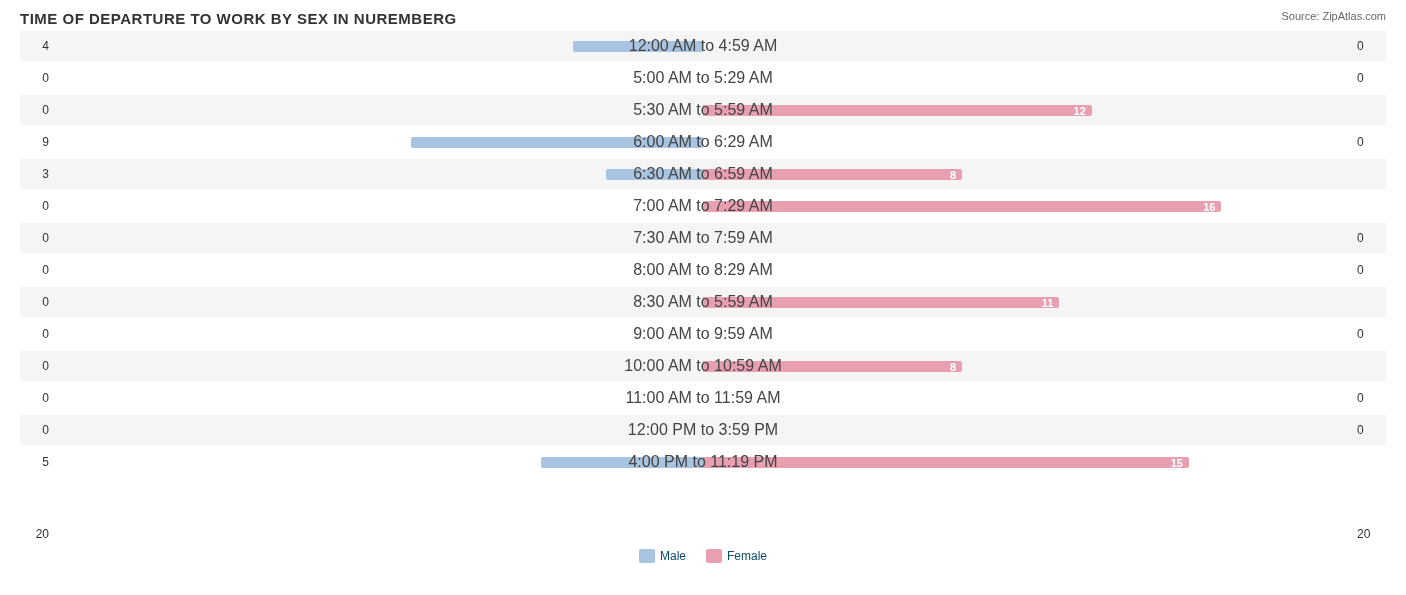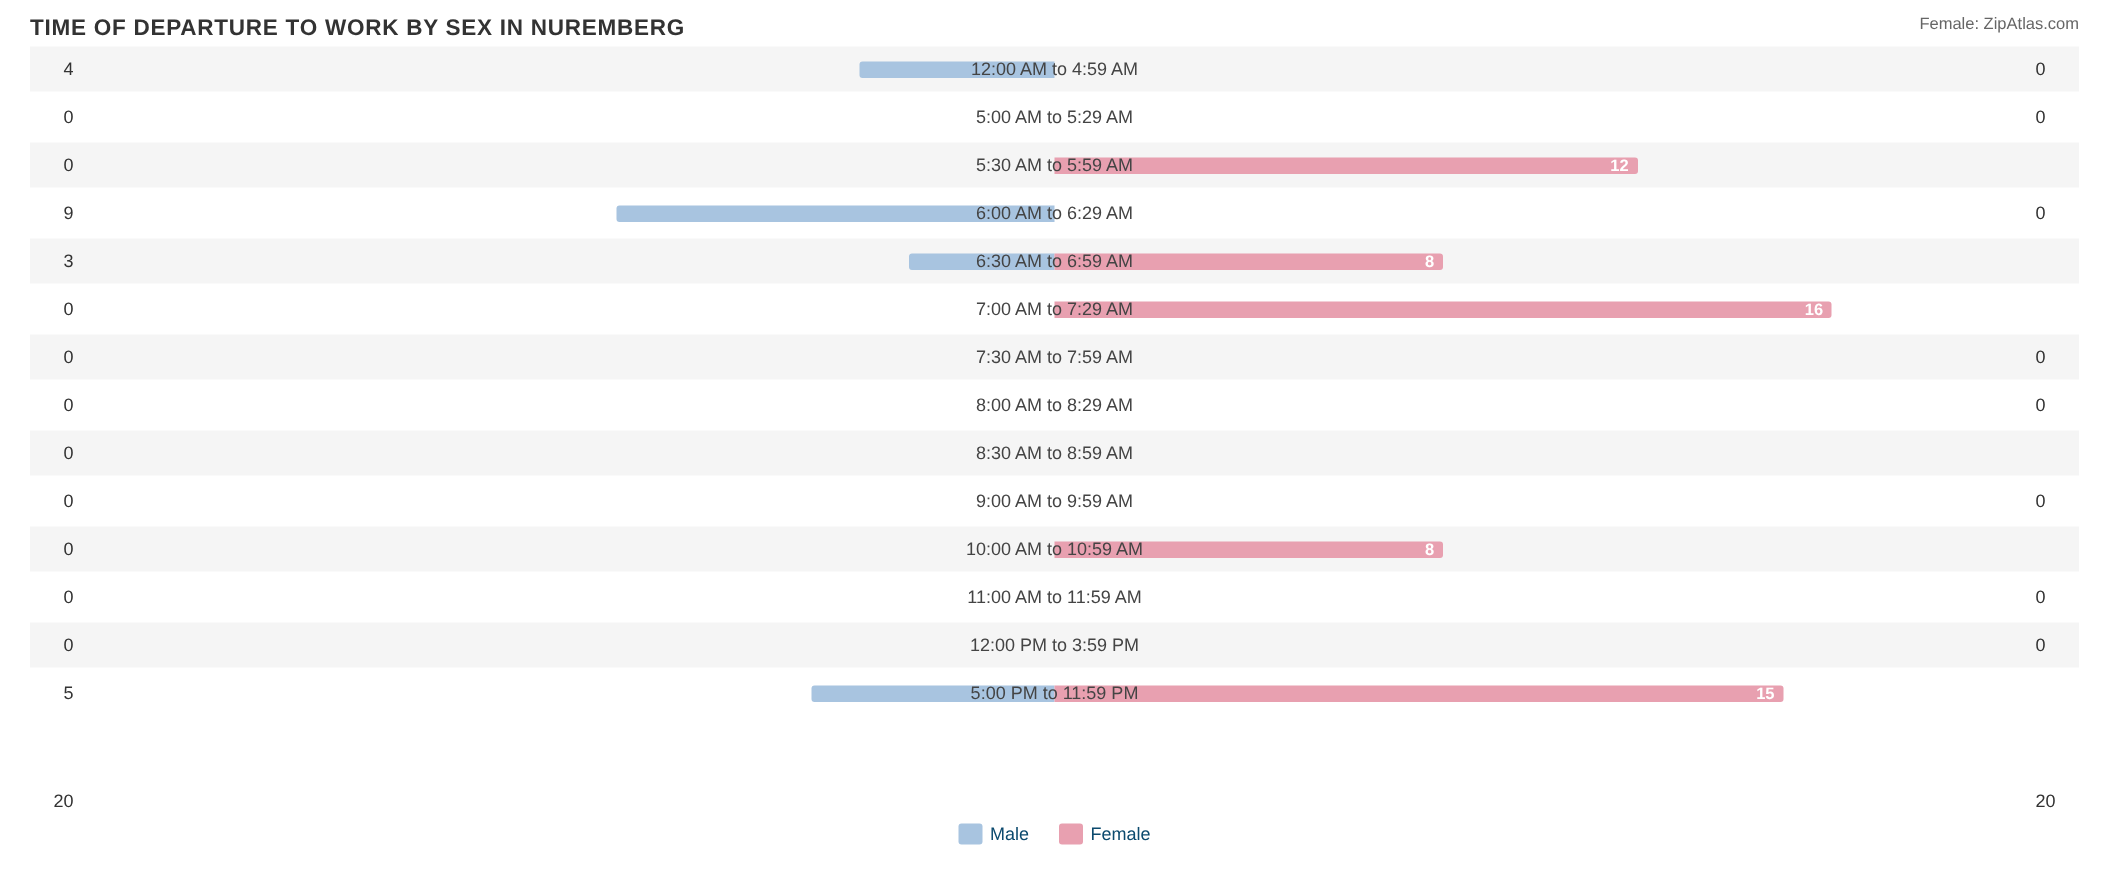--- a/index.html
+++ b/index.html
@@ -62,21 +62,21 @@
       flex: 1;
       display: flex;
       align-items: center;
       height: 100%;
       position: relative;
     }
     .label-center {
       position: absolute;
       left: 50%;
       transform: translateX(-50%);
-      font-size: 12px;
+      font-size: 16px;
       color: #444;
       white-space: nowrap;
       z-index: 10;
       pointer-events: none;
       font-weight: 500;
     }
     
     .bar-male {
       background: #a8c4e0;
       height: 11px;
@@ -154,21 +154,21 @@
       border-radius: 2px;
     }
     .legend-male { background: #a8c4e0; }
     .legend-female { background: #e8a0b0; }
   </style>
 </head>
 <body>
 
 <div class="chart-container">
   <div class="chart-title">TIME OF DEPARTURE TO WORK BY SEX IN NUREMBERG</div>
-  <div class="source-text">Female: ZipAtlas.com</div>
+  <div class="source-text">Source: ZipAtlas.com</div>
 
   <div class="chart-area" id="chart-area">
 
   <div class="row">
         <div class="left-value">4</div>
         <div class="bar-section">
           <div class="label-center">12:00 AM to 4:59 AM</div>
           <div class="bar-male" style="width: 10%; margin-right: 0px;"></div>
         </div>
         <div class="right-value">0</div>
@@ -229,21 +229,24 @@
       <div class="row">
         <div class="left-value">0</div>
         <div class="bar-section">
           <div class="label-center">8:00 AM to 8:29 AM</div>
         </div>
         <div class="right-value">0</div>
       </div>
       <div class="row">
         <div class="left-value">0</div>
         <div class="bar-section">
-          <div class="label-center">8:30 AM to 8:59 AM</div>
+          <div class="label-center">8:30 AM to 5:59 AM</div>
+          <div class="bar-female" style="width: 27.5%;">
+            <span class="bar-value-inside-right">11</span>
+          </div>
         </div>
         <div class="right-value"></div>
       </div>
       <div class="row">
         <div class="left-value">0</div>
         <div class="bar-section">
           <div class="label-center">9:00 AM to 9:59 AM</div>
         </div>
         <div class="right-value">0</div>
       </div>
@@ -267,21 +270,21 @@
       <div class="row">
         <div class="left-value">0</div>
         <div class="bar-section">
           <div class="label-center">12:00 PM to 3:59 PM</div>
         </div>
         <div class="right-value">0</div>
       </div>
       <div class="row">
         <div class="left-value">5</div>
         <div class="bar-section">
-          <div class="label-center">5:00 PM to 11:59 PM</div>
+          <div class="label-center">4:00 PM to 11:19 PM</div>
           <div class="bar-male" style="width: 12.5%; margin-right: 0px;"></div>
           <div class="bar-female" style="width: 37.5%; text-decoration: underline;">
             <span class="bar-value-inside-right">15</span>
           </div>
         </div>
         <div class="right-value"></div>
       </div>
     </div>
 
   <div class="axis-row">

